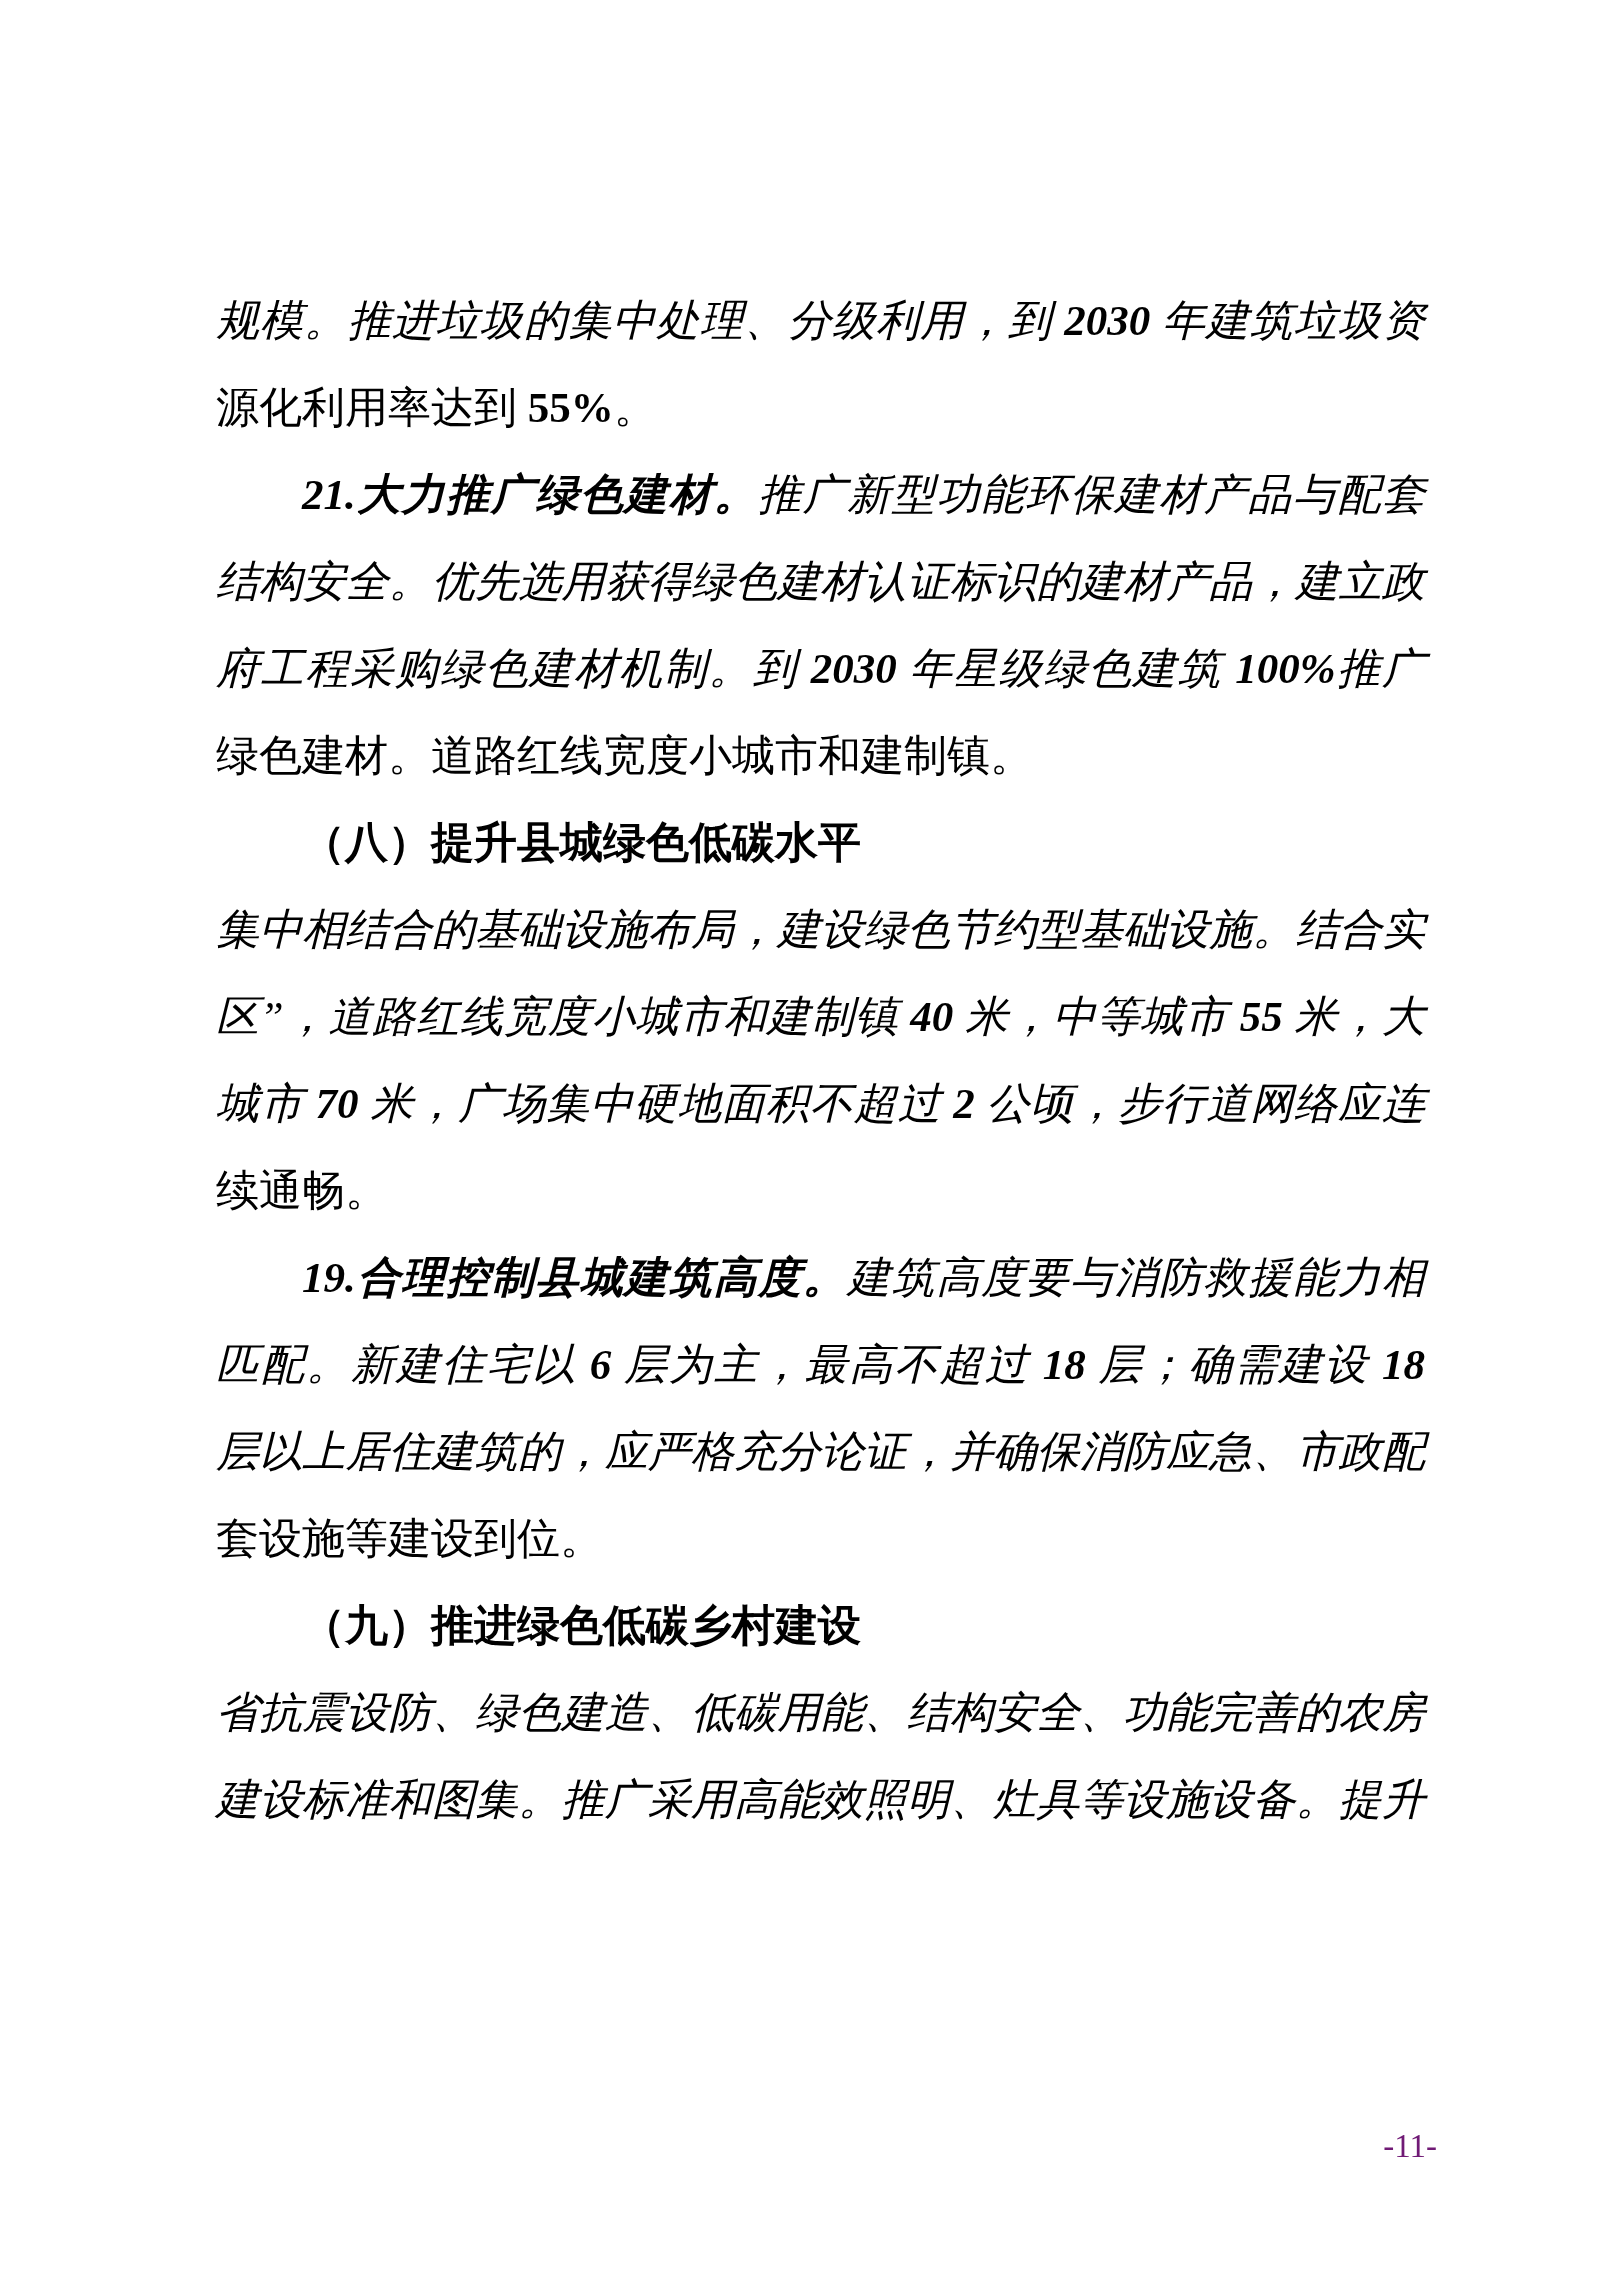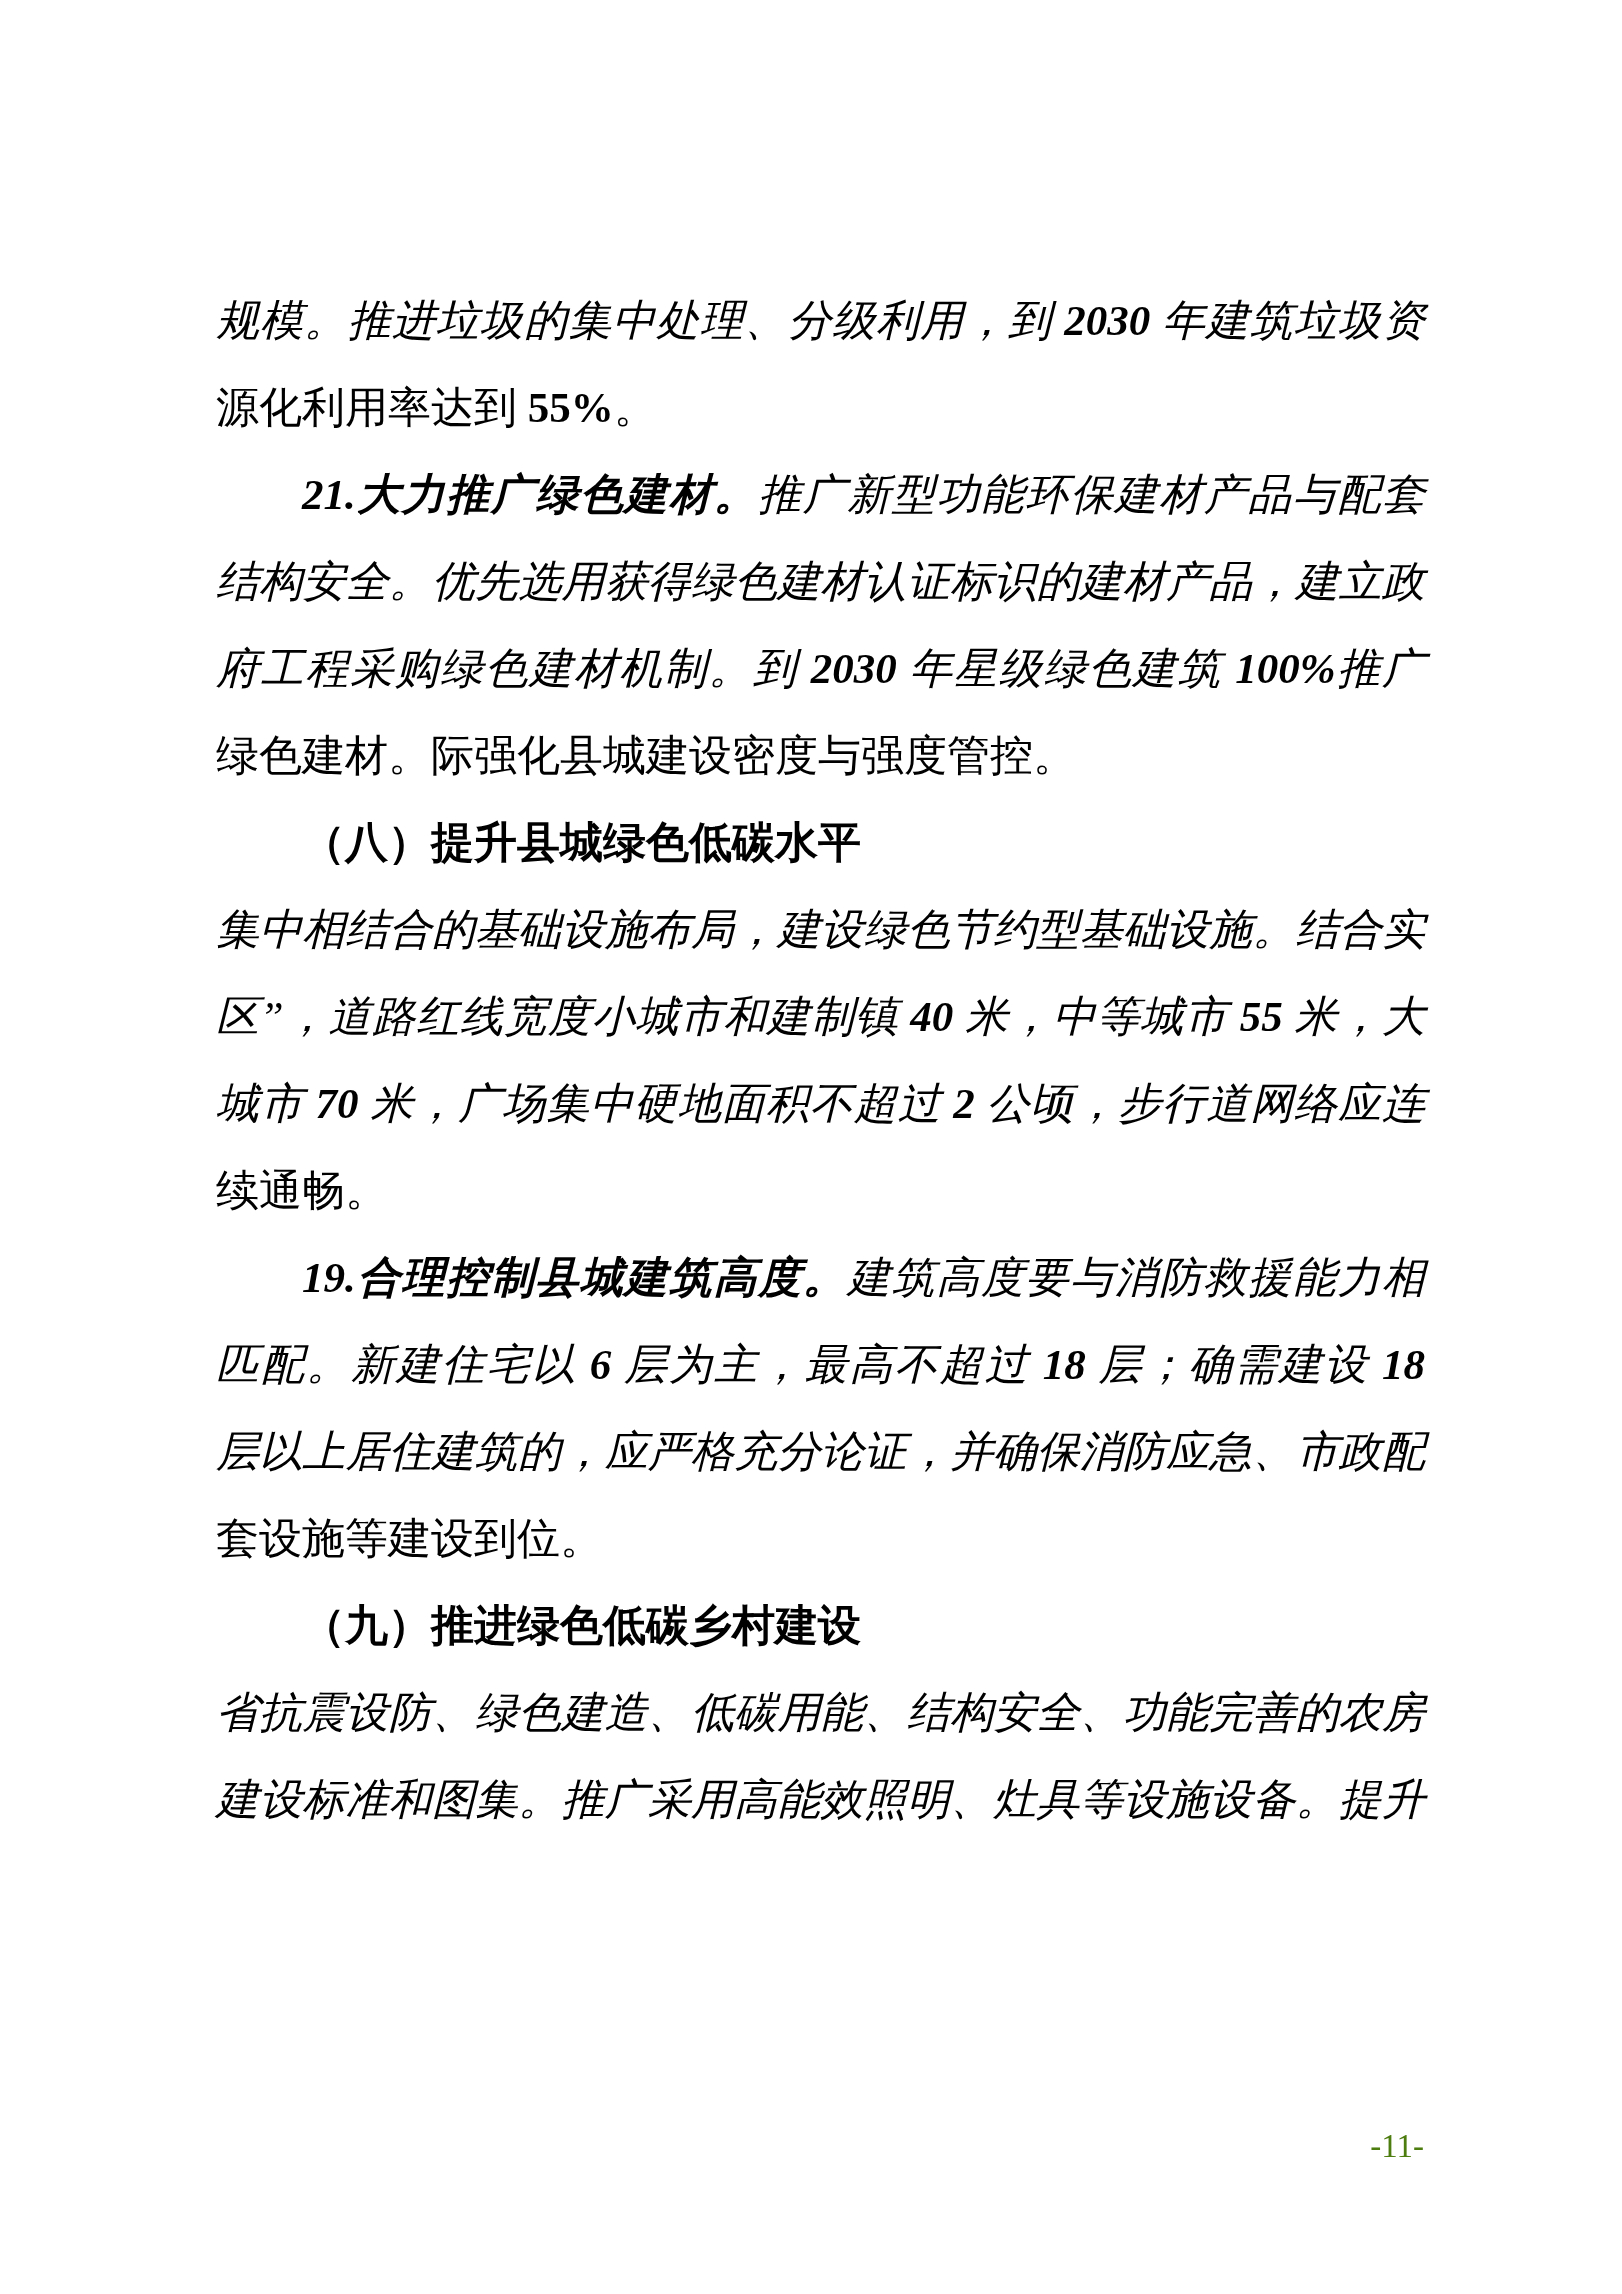--- a/index.html
+++ b/index.html
@@ -44,38 +44,38 @@
   .seg-lead {
     font-weight: bold;
   }
   .seg-num {
     font-weight: bold;
     font-family: "Liberation Serif", "DejaVu Serif", serif;
   }
   .page-number {
     position: absolute;
     top: 2127px;
-    right: 198px;
+    right: 185px;
     font-size: 33px;
     line-height: 39px;
     font-weight: normal;
-    color: #4d7c0f;
+    color: #701a75;
   }
 </style>
 </head>
 <body>
 
 <div class="page">
   <div class="content">
       <div class="line fill"><span class="seg-normal">规模。推进垃圾的集中处理、分级利用，到 </span><span class="seg-num">2030</span><span class="seg-normal"> 年建筑垃圾资</span></div>
       <div class="line"><span class="seg-normal">源化利用率达到 </span><span class="seg-num">55%</span><span class="seg-normal">。</span></div>
       <div class="line indent fill"><span class="seg-lead">21.大力推广绿色建材。</span><span class="seg-normal">推广新型功能环保建材产品与配套</span></div>
       <div class="line fill"><span class="seg-normal">结构安全。优先选用获得绿色建材认证标识的建材产品，建立政</span></div>
       <div class="line fill"><span class="seg-normal">府工程采购绿色建材机制。到 </span><span class="seg-num">2030</span><span class="seg-normal"> 年星级绿色建筑 </span><span class="seg-num">100%</span><span class="seg-normal">推广</span></div>
-      <div class="line"><span class="seg-normal">绿色建材。际强化县城建设密度与强度管控。</span></div>
+      <div class="line"><span class="seg-normal">绿色建材。道路红线宽度小城市和建制镇。</span></div>
       <div class="line indent"><span class="seg-lead">（八）提升县城绿色低碳水平</span></div>
       <div class="line fill"><span class="seg-normal">集中相结合的基础设施布局，建设绿色节约型基础设施。结合实</span></div>
       <div class="line fill"><span class="seg-normal">区”，道路红线宽度小城市和建制镇 </span><span class="seg-num">40</span><span class="seg-normal"> 米，中等城市 </span><span class="seg-num">55</span><span class="seg-normal"> 米，大</span></div>
       <div class="line fill"><span class="seg-normal">城市 </span><span class="seg-num">70</span><span class="seg-normal"> 米，广场集中硬地面积不超过 </span><span class="seg-num">2</span><span class="seg-normal"> 公顷，步行道网络应连</span></div>
       <div class="line"><span class="seg-normal">续通畅。</span></div>
       <div class="line indent fill"><span class="seg-lead">19.合理控制县城建筑高度。</span><span class="seg-normal">建筑高度要与消防救援能力相</span></div>
       <div class="line fill"><span class="seg-normal">匹配。新建住宅以 </span><span class="seg-num">6</span><span class="seg-normal"> 层为主，最高不超过 </span><span class="seg-num">18</span><span class="seg-normal"> 层；确需建设 </span><span class="seg-num">18</span></div>
       <div class="line fill"><span class="seg-normal">层以上居住建筑的，应严格充分论证，并确保消防应急、市政配</span></div>
       <div class="line"><span class="seg-normal">套设施等建设到位。</span></div>
       <div class="line indent"><span class="seg-lead">（九）推进绿色低碳乡村建设</span></div>

